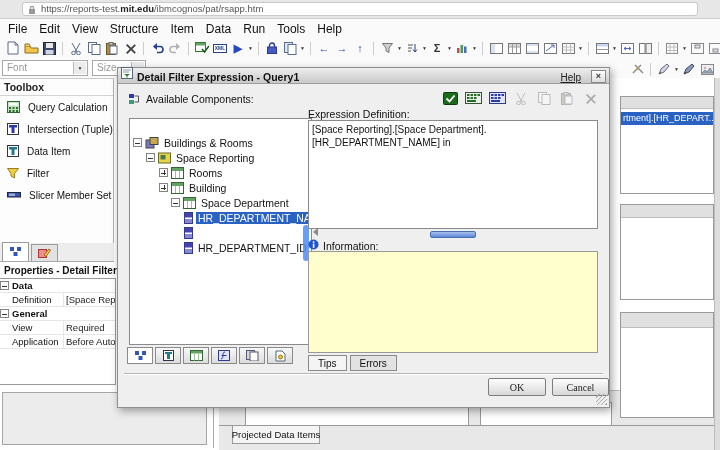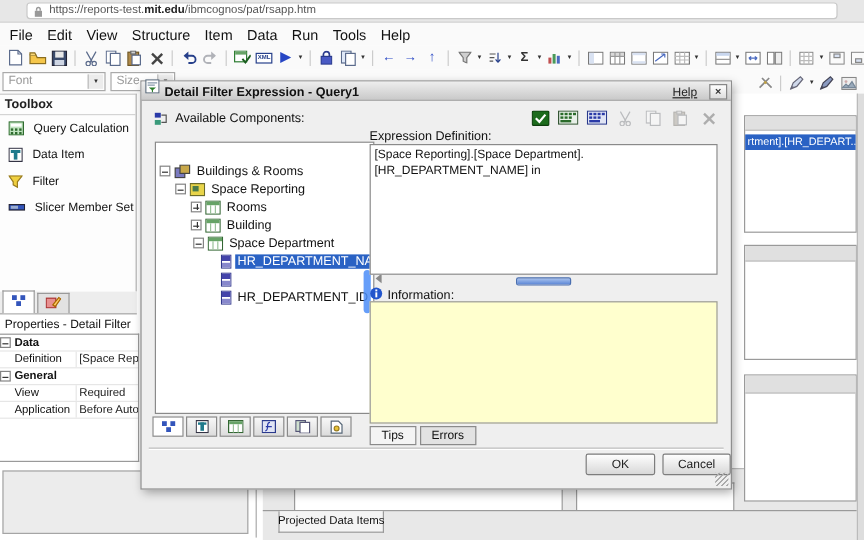--- a/index.html
+++ b/index.html
@@ -37,21 +37,21 @@
 
   
   #toolbox {position:absolute;left:0;top:78px;width:114px;height:165px;background:#fdfdfd;border-right:1px solid #b5b5b5;border-top:1px solid #c9c9c9}
   #toolbox-title {font-weight:bold;font-size:10.5px;padding:2px 0 2px 4px;border-bottom:1px solid #d4d4d4;color:#222}
   .tbx-item {display:flex;align-items:center;gap:5px;height:22px;padding-left:7px;font-size:10px;color:#111;white-space:nowrap}
 
   
   #left-tabs {position:absolute;left:0;top:243px;width:114px;height:19px;display:flex;align-items:flex-end;border-bottom:1px solid #a8a8a8;background:#ededed}
   .ltab {width:27px;height:17px;border:1px solid #9a9a9a;border-bottom:none;background:#e2e2e2;display:flex;align-items:center;justify-content:center;margin-left:2px}
   .ltab.active {background:#fff;height:19px}
-  #props-header {position:absolute;left:0;top:263px;width:114px;font-weight:normal;font-size:10px;padding:2px 0 0 4px;color:#111;white-space:nowrap}
+  #props-header {position:absolute;left:0;top:263px;width:114px;font-weight:bold;font-size:10px;padding:2px 0 0 4px;color:#111;white-space:nowrap}
   #props-table {position:absolute;left:0;top:278px;width:116px;height:107px;background:#fff;border:1px solid #9a9a9a;border-left:none;font-size:9.5px}
   .prow {display:flex;height:14px;line-height:13px;border-bottom:1px solid #e6e6e6;align-items:center;white-space:nowrap}
   .pexp {width:12px;display:flex;justify-content:center;flex:none}
   .plab {width:52px;border-right:1px solid #e6e6e6;overflow:hidden;flex:none}
   .prow.group .plab {font-weight:bold;border-right:none}
   .pval {flex:1;padding-left:2px;overflow:hidden;color:#222}
 
   #left-bottom-box {position:absolute;left:2px;top:392px;width:205px;height:53px;background:#ececec;border:1px solid #a5a5a5}
   #bottom-divider {position:absolute;left:213px;top:390px;width:1px;height:58px;background:#aaa}
 
@@ -91,21 +91,21 @@
   #expr-label {position:absolute;left:190px;top:40px;font-size:10.5px}
   #expr-box {position:absolute;left:190px;top:52px;width:290px;height:109px;background:#fff;border:1px solid #8a8a8a;font-size:10px;padding:2px 3px;line-height:13px;overflow:hidden}
   #splitter {position:absolute;left:190px;top:163px;width:290px;height:8px;display:flex;justify-content:center}
   #split-handle {width:46px;height:7px;background:linear-gradient(#a8c2ee,#5b86d6);border:1px solid #4a6fb0;border-radius:2px}
   #info-label {position:absolute;left:190px;top:171px;display:flex;gap:4px;align-items:center;font-size:10.5px}
   #info-box {position:absolute;left:190px;top:183px;width:290px;height:102px;background:#ffffce;border:1px solid #999}
   #tips-tabs {position:absolute;left:190px;top:287px;display:flex;gap:3px}
   .xtab {height:16px;padding:0 9px;border:1px solid #8a8a8a;font-size:10px;display:flex;align-items:center;background:#e2e2e2}
   .xtab.active {background:#f4f4f4}
   #dlg-sep {position:absolute;left:6px;right:6px;top:305px;height:2px;border-top:1px solid #b5b5b5;border-bottom:1px solid #fff}
-  .dlg-btn {position:absolute;top:310px;height:18px;border:1px solid #7d7d7d;border-radius:2px;background:linear-gradient(#fefefe,#d8d8d8);font-size:10px;font-family:Liberation Sans, sans-serif;color:#222;text-align:center}
+  .dlg-btn {position:absolute;top:310px;height:18px;border:1px solid #7d7d7d;border-radius:2px;background:linear-gradient(#fefefe,#d8d8d8);font-size:10px;font-family:Liberation Serif, serif;color:#222;text-align:center}
   #ok-btn {left:370px;width:58px}
   #cancel-btn {left:434px;width:57px}
   #grip {position:absolute;right:2px;bottom:2px;width:11px;height:11px;background:repeating-linear-gradient(135deg,transparent 0 2px,#aaa 2px 3px)}
 </style>
 </head>
 <body>
 
 <div id="urlbar">
   <div id="urlfield">
     <span id="lock">
@@ -390,20 +390,30 @@
             <rect x="9" y="9" width="2" height="2"></rect>
           </g>
         </svg>
       </span>
     <span>Query Calculation</span>
   </div>
   <div class="tbx-item">
     <span class="ticn">
         <svg width="12" height="12">
           <rect x="0.5" y="0.5" width="11" height="11" fill="#fff" stroke="#334"></rect>
+          <rect x="2" y="2" width="8" height="2.5" fill="#2a3aa8"></rect>
+          <rect x="4.5" y="2" width="3" height="8" fill="#2a3aa8"></rect>
+        </svg>
+      </span>
+    <span>Intersection (Tuple)</span>
+  </div>
+  <div class="tbx-item">
+    <span class="ticn">
+        <svg width="12" height="12">
+          <rect x="0.5" y="0.5" width="11" height="11" fill="#fff" stroke="#334"></rect>
           <rect x="2" y="2" width="8" height="2.5" fill="#1f7a8c"></rect>
           <rect x="4.5" y="2" width="3" height="8" fill="#1f7a8c"></rect>
         </svg>
       </span>
     <span>Data Item</span>
   </div>
   <div class="tbx-item">
     <span class="ticn">
         <svg width="12" height="11">
           <path d="M0.5 0.5h11L7.5 5.5v4.5l-3.5-2v-2.5z" fill="#f0d040" stroke="#9a7d1f"></path>
@@ -610,21 +620,21 @@
       <span class="exp plus"></span>
       <span class="ticn">
           <svg width="13" height="12">
             <rect x="0.5" y="0.5" width="12" height="11" fill="#fff" stroke="#336633"></rect>
             <rect x="1" y="1" width="11" height="3" fill="#66a366"></rect>
             <path d="M4.5 4v7M8.5 4v7" stroke="#99c299"></path>
           </svg>
         </span>
       <span class="tlabel">Building</span>
     </div>
-    <div class="trow" style="padding-left:31px">
+    <div class="trow" style="padding-left:41px">
       <span class="exp"></span>
       <span class="ticn">
           <svg width="13" height="12">
             <rect x="0.5" y="0.5" width="12" height="11" fill="#fff" stroke="#336633"></rect>
             <rect x="1" y="1" width="11" height="3" fill="#66a366"></rect>
             <path d="M4.5 4v7M8.5 4v7" stroke="#99c299"></path>
           </svg>
         </span>
       <span class="tlabel">Space Department</span>
     </div>

